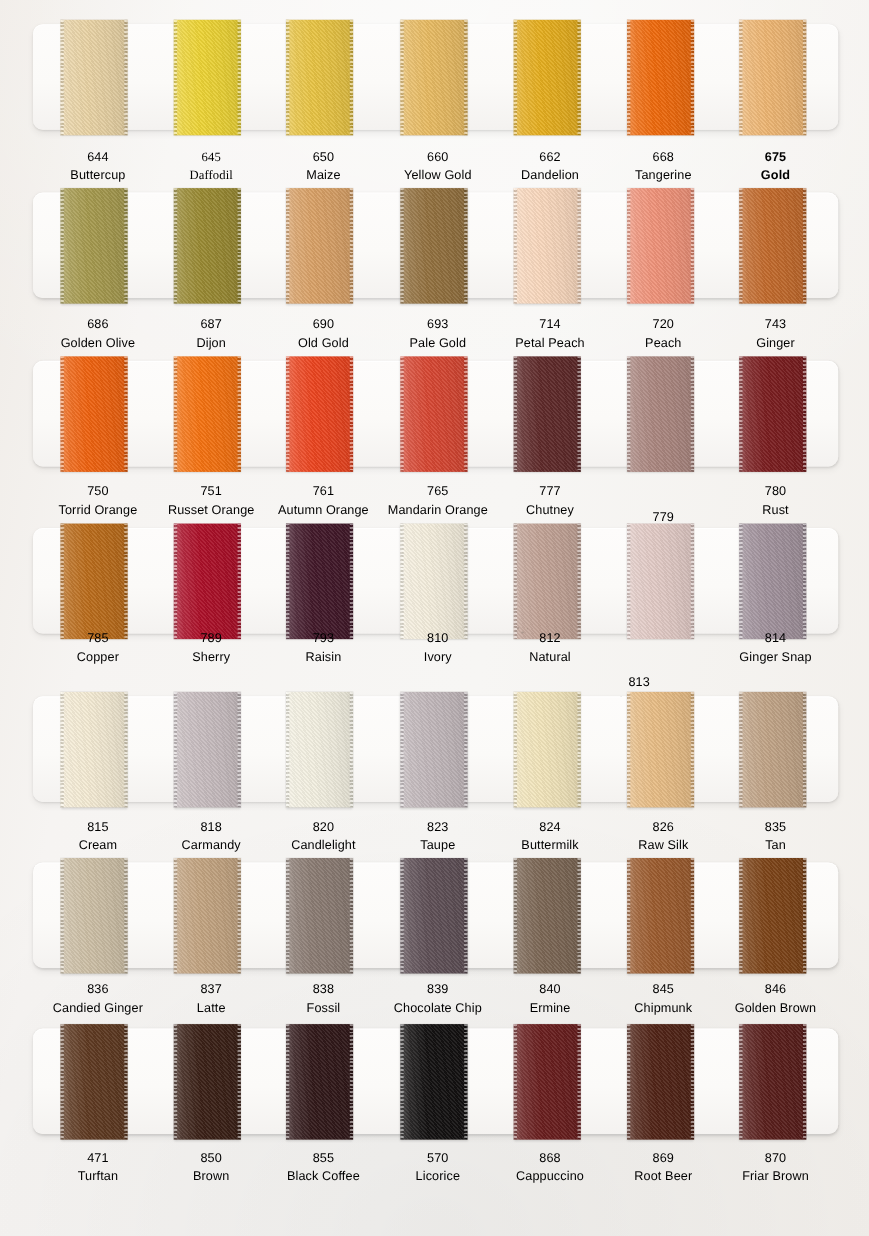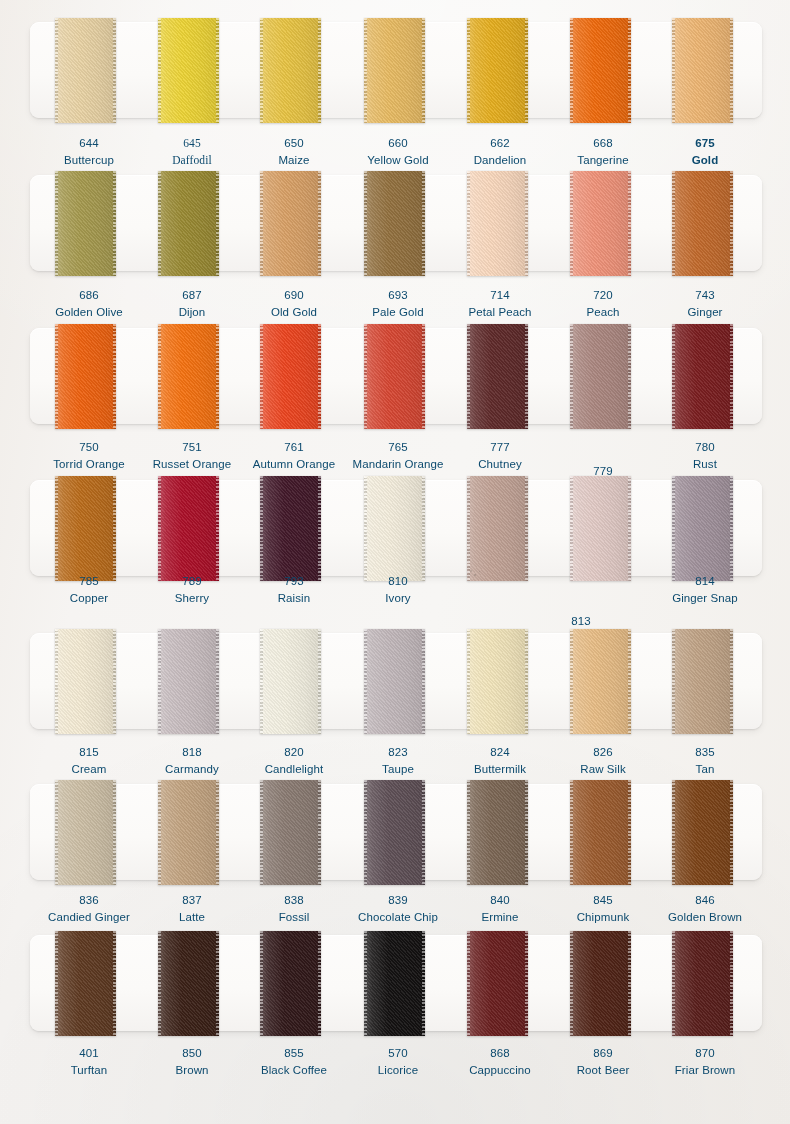--- a/index.html
+++ b/index.html
@@ -97,21 +97,21 @@
   .captions {
     position: absolute;
     left: 0;
     width: 790px;
     height: 40px;
   }
   .caption {
     position: absolute;
     width: 124px;
     text-align: center;
-    color: #0c4a6e;
+    color: #000000;
     line-height: 1.33;
   }
   .caption .code {
     display: block;
     font-size: 11.5px;
     letter-spacing: 0.1px;
   }
   .caption .name {
     display: block;
     font-size: 11.5px;
@@ -395,20 +395,24 @@
           <span class="name">Sherry</span>
         </div>
         <div class="caption" style="left: 232px;">
           <span class="code">793</span>
           <span class="name">Raisin</span>
         </div>
         <div class="caption" style="left: 336px;">
           <span class="code">810</span>
           <span class="name">Ivory</span>
         </div>
+        <div class="caption" style="left: 438px;">
+          <span class="code">812</span>
+          <span class="name">Natural</span>
+        </div>
         <div class="caption" style="left: 519px; margin-top: 40px;">
           <span class="code">813</span>
           <span class="name">Vanilla</span>
         </div>
         <div class="caption" style="left: 643px;">
           <span class="code">814</span>
           <span class="name">Ginger Snap</span>
         </div>
       </div>
     </div>
@@ -589,21 +593,21 @@
           </div>
           <div class="swatch" title="870 Friar Brown" style="left: 642px; background: rgb(90, 31, 28);">
             <div class="face"></div>
             <div class="edge l"></div>
             <div class="edge r"></div>
           </div>
         </div>
       </div>
       <div class="captions" style="top: 1046px;">
         <div class="caption" style="left: 27px;">
-          <span class="code">401</span>
+          <span class="code">471</span>
           <span class="name">Turftan</span>
         </div>
         <div class="caption" style="left: 130px;">
           <span class="code">850</span>
           <span class="name">Brown</span>
         </div>
         <div class="caption" style="left: 232px;">
           <span class="code">855</span>
           <span class="name">Black Coffee</span>
         </div>

